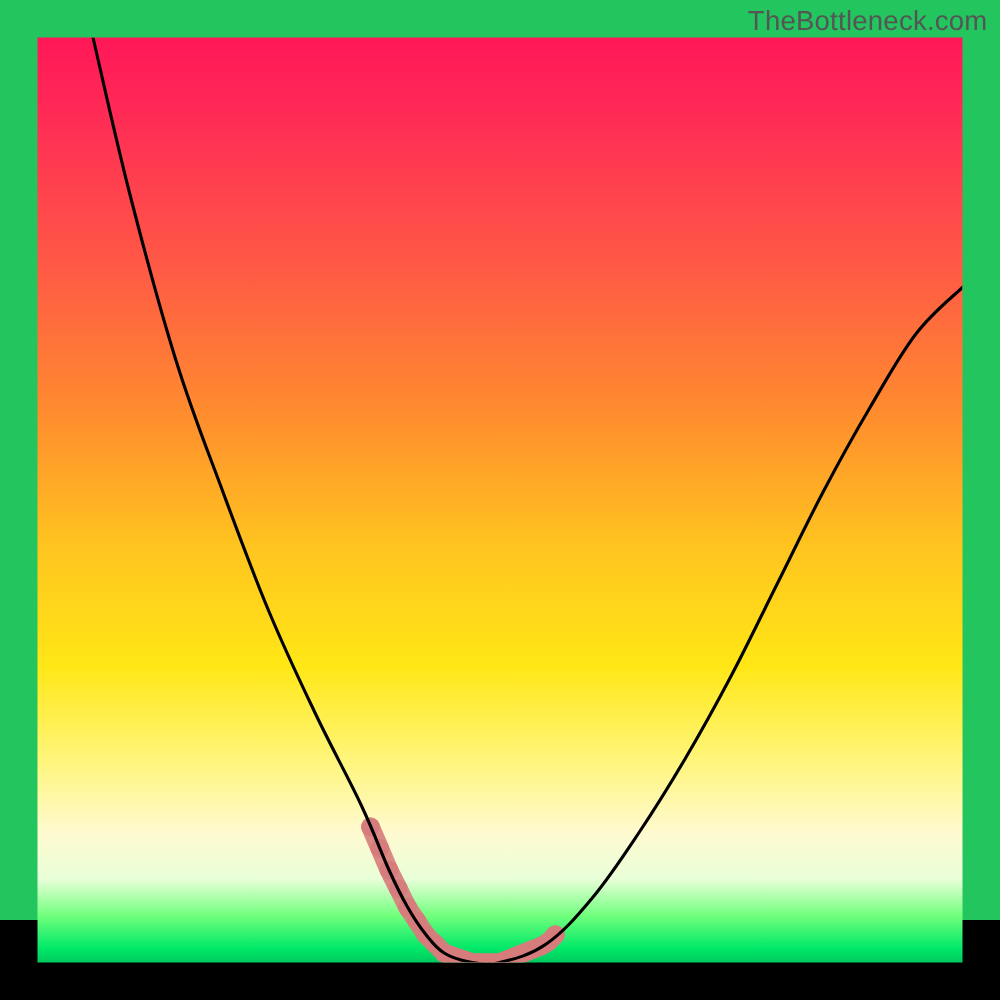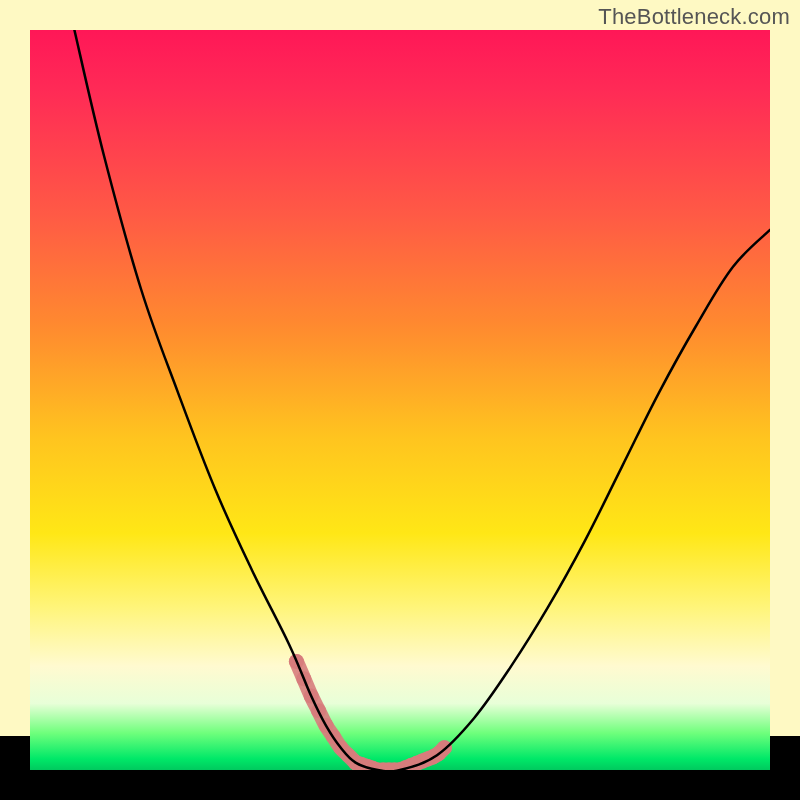--- a/index.html
+++ b/index.html
@@ -8,21 +8,21 @@
     width: 800px;
     height: 800px;
     background: #000;
     font-family: Arial, Helvetica, sans-serif;
     overflow: hidden;
   }
   .wrap {
     position: relative;
     width: 800px;
     height: 736px;
-    background: #fef9c3;
+    background: #22c55e;
   }
   .attrib {
     position: absolute;
     top: 4px;
     right: 10px;
     color: #555;
     font-size: 22px;
     letter-spacing: 0.2px;
     user-select: none;
   }

